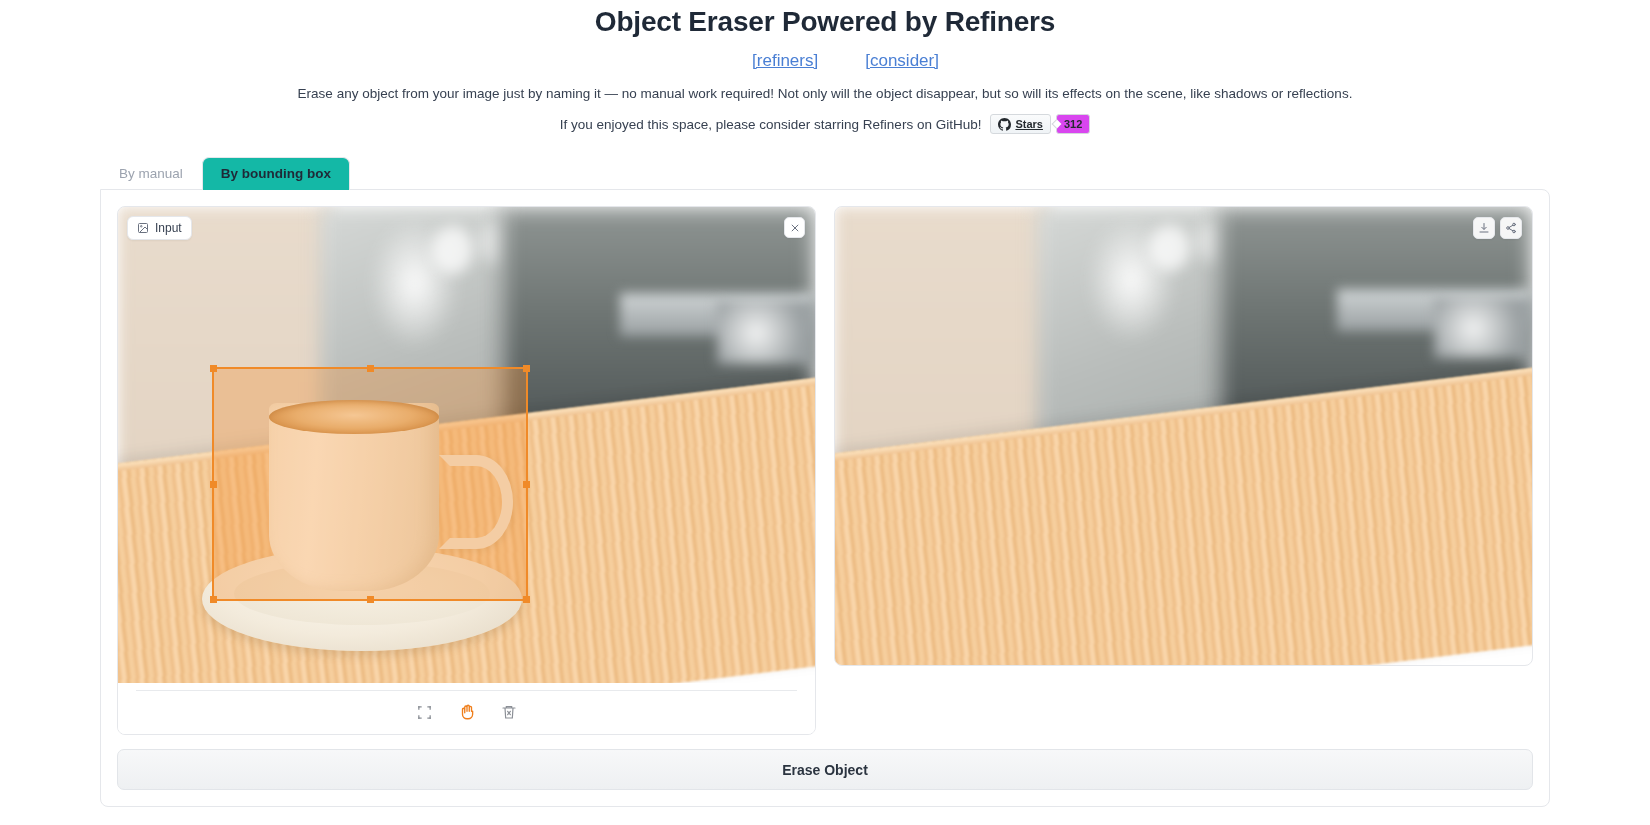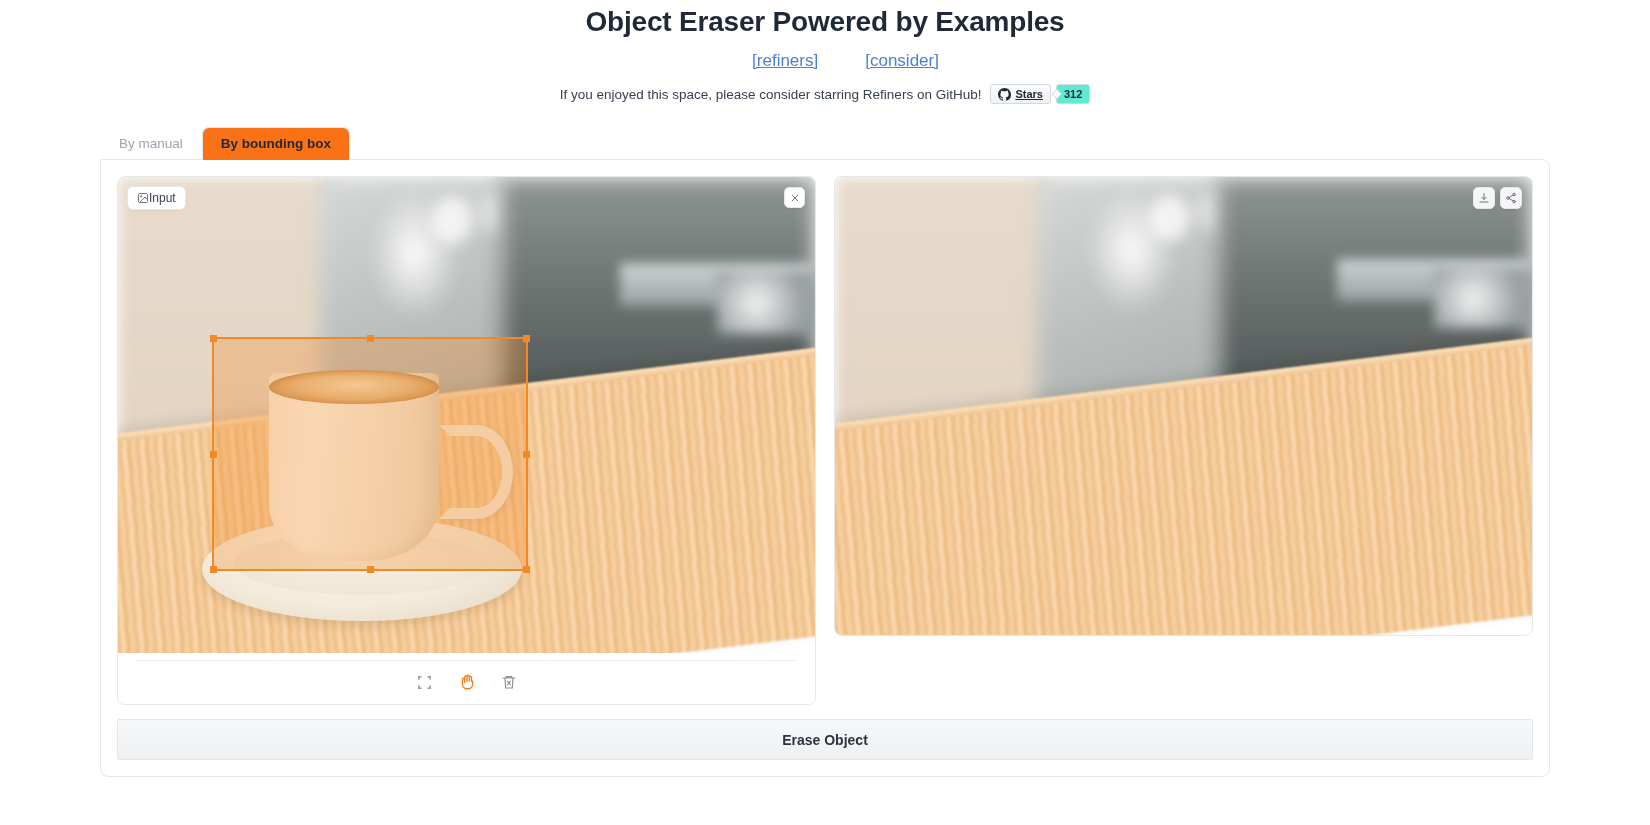--- a/index.html
+++ b/index.html
@@ -68,21 +68,21 @@
     color: #24292e;
     font-weight: bold;
     font-size: 11px;
     line-height: 1;
   }
   .gh-count {
     display: inline-flex;
     align-items: center;
     padding: 0 7px;
     margin-left: 5px;
-    background: #5eead4;
+    background: #d946ef;
     border: 1px solid #d5d9dd;
     border-radius: 3px;
     color: #24292e;
     font-weight: bold;
     font-size: 11px;
     position: relative;
   }
   .gh-count::before {
     content: "";
     position: absolute; left: -4px; top: 50%;
@@ -109,21 +109,21 @@
     border: 1px solid transparent;
     border-bottom: none;
     background: transparent;
     border-radius: 7px 7px 0 0;
     position: relative;
     top: 1px;
   }
   .tab.active {
     color: #1f2937;
     font-weight: 600;
-    background: #f97316;
+    background: #14b8a6;
     border-color: #e5e7eb;
     text-align: center;
   }
 
   
   .panel {
     margin: 0 100px 0 100px;
     border: 1px solid #e5e7eb;
     border-radius: 0 8px 8px 8px;
     background: #ffffff;
@@ -148,21 +148,21 @@
     position: relative;
     height: 476px;
     overflow: hidden;
   }
   .input-badge {
     position: absolute;
     top: 9px; left: 9px;
     z-index: 5;
     display: inline-flex;
     align-items: center;
-    gap: 0;
+    gap: 6px;
     background: #ffffff;
     border: 1px solid #e5e7eb;
     border-radius: 6px;
     padding: 4px 9px;
     font-size: 12px;
     color: #374151;
     box-shadow: 0 1px 2px rgba(0,0,0,.05);
   }
   .close-btn {
     position: absolute;
@@ -353,21 +353,21 @@
     height: 460px;
   }
 
   
   .erase-btn {
     margin: 14px 0 0 0;
     width: 100%;
     height: 41px;
     background: linear-gradient(180deg,#f7f8f9 0%, #eef0f2 100%);
     border: 1px solid #e2e5e9;
-    border-radius: 2px;
+    border-radius: 7px;
     font-size: 14px;
     font-weight: bold;
     color: #2b3440;
     cursor: pointer;
     font-family: "Liberation Sans", sans-serif;
   }
 
   
   .examples-hdr {
     display: flex; align-items: center; gap: 7px;
@@ -375,26 +375,27 @@
     font-size: 12.5px;
     color: #4b5563;
   }
   svg { display: block; }
 </style>
 </head>
 <body>
 
 <div class="page">
 
-  <h1 class="hdr-title">Object Eraser Powered by Examples</h1>
+  <h1 class="hdr-title">Object Eraser Powered by Refiners</h1>
 
   <div class="hdr-links">
     <a href="#">[refiners]</a><span class="sep"></span><a href="#">[consider]</a>
   </div>
 
+  <div class="hdr-desc">Erase any object from your image just by naming it — no manual work required! Not only will the object disappear, but so will its effects on the scene, like shadows or reflections.</div>
 
   <div class="hdr-star-line">
     <span>If you enjoyed this space, please consider starring Refiners on GitHub!</span>
     <span class="gh-badge">
       <a class="gh-btn" href="#">
         <span>
           <svg width="13" height="13" viewBox="0 0 16 16" fill="#24292e" aria-hidden="true">
               <path d="M8 0C3.58 0 0 3.58 0 8c0 3.54 2.29 6.53 5.47 7.59.4.07.55-.17.55-.38 0-.19-.01-.82-.01-1.49-2.01.37-2.53-.49-2.69-.94-.09-.23-.48-.94-.82-1.13-.28-.15-.68-.52-.01-.53.63-.01 1.08.58 1.23.82.72 1.21 1.87.87 2.33.66.07-.52.28-.87.51-1.07-1.78-.2-3.64-.89-3.64-3.95 0-.87.31-1.59.82-2.15-.08-.2-.36-1.02.08-2.12 0 0 .67-.21 2.2.82a7.4 7.4 0 0 1 2-.27c.68 0 1.36.09 2 .27 1.53-1.04 2.2-.82 2.2-.82.44 1.1.16 1.92.08 2.12.51.56.82 1.27.82 2.15 0 3.07-1.87 3.75-3.65 3.95.29.25.54.73.54 1.48 0 1.07-.01 1.93-.01 2.2 0 .21.15.46.55.38A8.01 8.01 0 0 0 16 8c0-4.42-3.58-8-8-8z"></path>
             </svg>
         </span>

